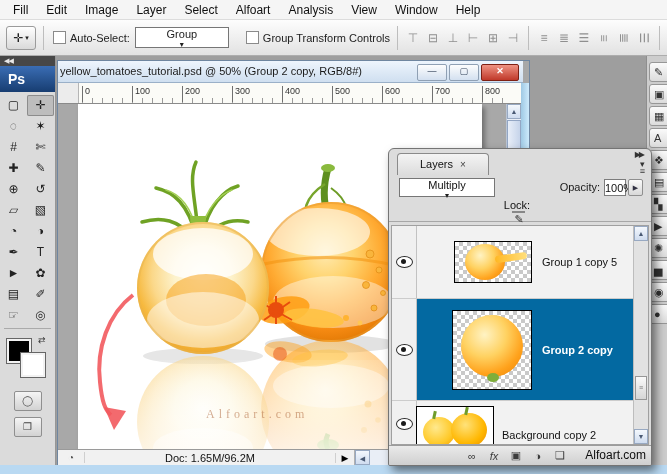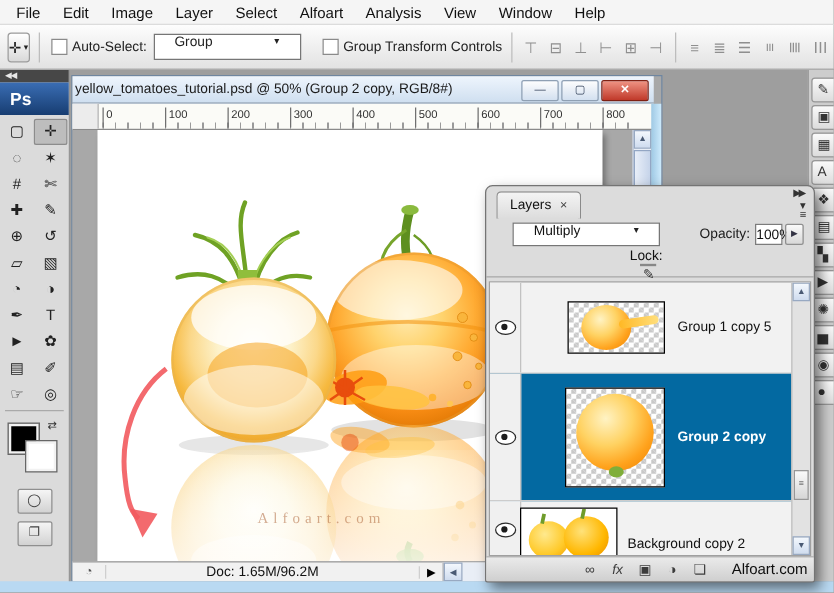--- a/index.html
+++ b/index.html
@@ -15,21 +15,21 @@
   #optionsbar{position:absolute;left:0;top:20px;width:667px;height:36px;
               background:linear-gradient(#fdfdfd,#e2e2e2);border-bottom:1px solid #adadad;
               display:flex;align-items:center;font-size:11px;color:#222;box-sizing:border-box;
               padding-left:6px;white-space:nowrap;overflow:hidden;}
   .ob-sep{width:1px;height:24px;background:#bdbdbd;margin:0 7px;flex:0 0 auto;}
   .tool-well{width:34px;height:22px;border:1px solid #9b9b9b;border-radius:3px;
              background:linear-gradient(#ffffff,#d9d9d9);display:flex;align-items:center;
              justify-content:center;gap:2px;font-size:12px;}
   .cb{width:11px;height:11px;border:1px solid #8a8a8a;background:#fff;margin:0 4px 0 2px;flex:0 0 auto;}
   .dd{min-width:84px;height:19px;border:1px solid #767676;background:#fff;display:inline-flex;
-      align-items:flex-start;justify-content:space-between;padding:0 16px;margin-left:5px;}
+      align-items:center;justify-content:space-between;padding:0 4px;margin-left:5px;flex-direction:column;}
   .dd .caret{font-size:8px;color:#222;}
   .ob-icons{display:flex;gap:4px;}
   .ob-icons .ob-ico{display:inline-block;width:16px;text-align:center;font-size:12px;color:#8f8f8f;}
   .rot90{transform:rotate(90deg);display:inline-block;}
   
   #toolbox{position:absolute;left:0;top:56px;width:56px;height:410px;background:#dbdbdb;
            border-right:1px solid #969696;box-sizing:border-box;z-index:2;}
   #tb-head{height:10px;background:#474747;color:#e8e8e8;font-size:7px;line-height:10px;padding-left:4px;letter-spacing:-1px;}
   #tb-logo{height:26px;background:linear-gradient(#3a6db4,#173d71);color:#fff;font-weight:bold;
            font-size:14px;line-height:26px;padding-left:8px;}
@@ -84,27 +84,27 @@
   #status-flyout{width:18px;text-align:center;font-size:9px;color:#000;border-left:1px solid #cfcfcf;}
   #hscroll{flex:1;height:100%;background:#e9eef6;border-left:1px solid #b0b0b0;display:flex;align-items:stretch;}
   #hscroll .scr-btn{width:15px;height:100%;line-height:15px;}
   
   #bottomstrip{position:absolute;left:0;top:465px;width:667px;height:9px;background:#b9d9f2;z-index:3;}
   
   #panel{position:absolute;left:388px;top:148px;width:264px;height:318px;background:#dcdcdc;
          border:1px solid #747474;border-radius:6px 6px 2px 2px;box-shadow:4px 5px 10px rgba(0,0,0,.5);
          z-index:10;box-sizing:border-box;font-size:11px;}
   #p-tabs{position:relative;height:26px;}
-  #p-tab{position:absolute;left:8px;top:4px;height:21px;padding:0 10px;background:linear-gradient(#f4f4f4,#dcdcdc);
+  #p-tab{position:absolute;left:8px;top:4px;height:21px;padding:0 22px;background:linear-gradient(#f4f4f4,#dcdcdc);
          border:1px solid #8a8a8a;border-bottom:none;border-radius:4px 4px 0 0;line-height:20px;}
   #p-tab .tabx{margin-left:4px;font-size:10px;color:#444;}
   #p-collapse{position:absolute;right:8px;top:1px;font-size:8px;letter-spacing:-2px;color:#333;}
   #p-menu{position:absolute;right:6px;top:12px;font-size:9px;color:#333;line-height:7px;text-align:center;}
   .p-row{display:flex;align-items:center;height:24px;padding:0 8px;}
-  #p-blendrow .dd{margin-left:13px;width:118px;box-sizing:border-box;}
+  #p-blendrow .dd{margin-left:2px;width:96px;box-sizing:border-box;}
   .p-label{margin-left:auto;color:#1a1a1a;}
   .val-box{width:22px;height:17px;border:1px solid #7c7c7c;background:#fff;text-align:center;line-height:16px;margin-left:4px;box-sizing:border-box;}
   .val-btn{width:15px;height:17px;border:1px solid #8f8f8f;border-radius:2px;margin-left:2px;
            background:linear-gradient(#fafafa,#d8d8d8);font-size:7px;text-align:center;line-height:16px;color:#334;box-sizing:border-box;}
   #p-lockrow{height:22px;border-bottom:1px solid #a7a7a7;flex-direction:column;}
   .lock-ico{width:15px;text-align:center;font-size:11px;color:#333;margin-right:2px;}
   .checker-ico{width:11px;height:11px;border:1px solid #888;margin-right:4px;background-color:#fff;
      background-image:linear-gradient(45deg,#bbb 25%,transparent 25% 75%,#bbb 75%),
                       linear-gradient(45deg,#bbb 25%,transparent 25% 75%,#bbb 75%);
      background-size:6px 6px;background-position:0 0,3px 3px;}
@@ -150,21 +150,21 @@
   #p-bottom{position:absolute;left:0;right:0;bottom:0;height:20px;background:linear-gradient(#eaeaea,#cfcfcf);
             border-top:1px solid #9c9c9c;border-radius:0 0 2px 2px;display:flex;align-items:center;
             padding-left:72px;box-sizing:border-box;}
   #p-bottom .pb-ico{width:22px;text-align:center;font-size:11px;color:#3c3c3c;}
   #p-watermark{position:absolute;right:5px;top:2px;font-size:12px;color:#0d0d0d;}
 </style>
 </head>
 <body>
 
 <div id="menubar">
-    <span class="menu-item">File</span>
+    <span class="menu-item">Fill</span>
     <span class="menu-item">Edit</span>
     <span class="menu-item">Image</span>
     <span class="menu-item">Layer</span>
     <span class="menu-item">Select</span>
     <span class="menu-item">Alfoart</span>
     <span class="menu-item">Analysis</span>
     <span class="menu-item">View</span>
     <span class="menu-item">Window</span>
     <span class="menu-item">Help</span>
   </div>

